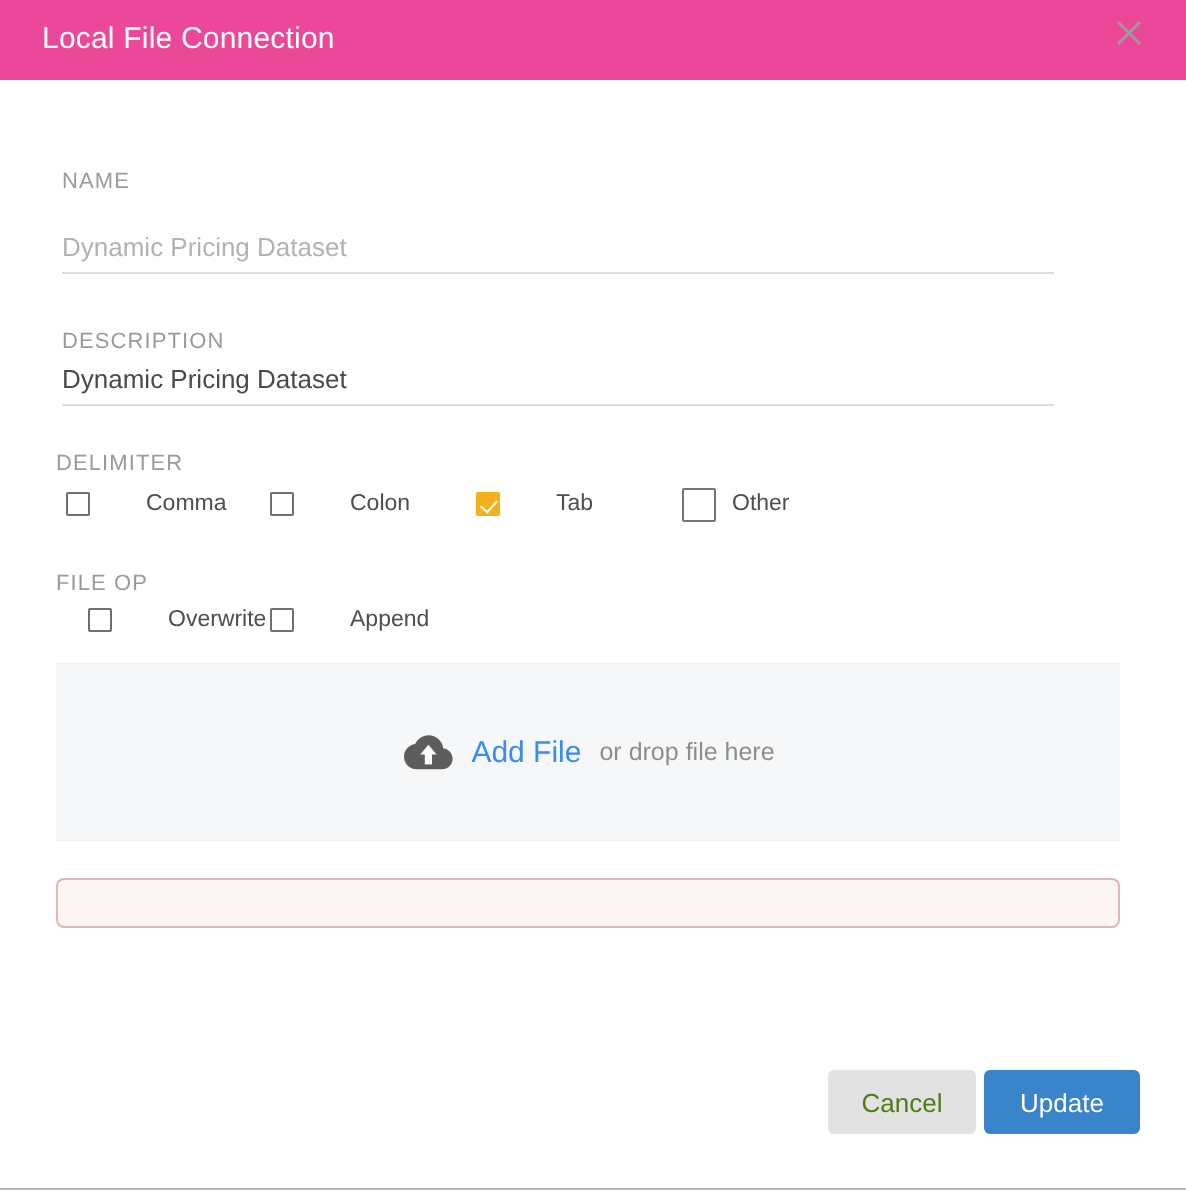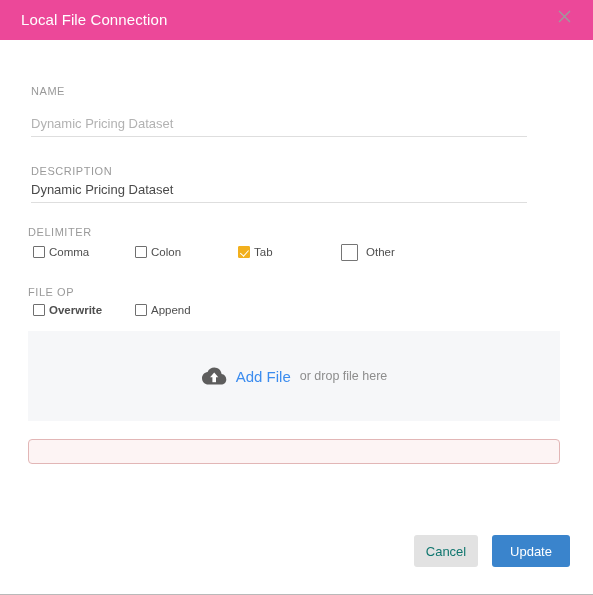--- a/index.html
+++ b/index.html
@@ -135,21 +135,21 @@
     position: absolute;
     left: 3px;
     top: 0.5px;
     width: 3.5px;
     height: 7px;
     border: solid #ffffff;
     border-width: 0 1.8px 1.8px 0;
     transform: rotate(42deg);
   }
   .cb-label {
-    margin-left: 4px;
+    margin-left: 28px;
     font-size: 11.5px;
     color: #4e4e4e;
     white-space: nowrap;
     line-height: 18px;
   }
 
   
   .dropzone {
     position: absolute;
     left: 28px;
@@ -213,23 +213,23 @@
     border: none;
     border-radius: 3px;
     font-family: "Liberation Sans", sans-serif;
     font-size: 13px;
     cursor: pointer;
     padding: 0;
     outline: none;
   }
   .btn-cancel {
     left: 414px;
-    width: 64px;
+    width: 74px;
     background: #e2e2e2;
-    color: #0f766e;
+    color: #4d7c0f;
   }
   .btn-update {
     left: 492px;
     width: 78px;
     background: #3a84cc;
     color: #ffffff;
   }
 </style>
 </head>
 <body>
@@ -268,21 +268,21 @@
         <span class="cb-label">Tab</span>
       </div>
       <div class="check-item" style="left:313px;">
         <span class="cb lg"></span>
         <span class="cb-label" style="margin-left:8px;">Other</span>
       </div>
     </div>
 
     <div class="field-label" style="left:28px; top:246px;">FILE OP</div>
     <div class="check-row" style="left:28px; top:261px; width:300px;">
-      <div class="check-item" style="left:5px;font-weight:bold;">
+      <div class="check-item" style="left:16px;">
         <span class="cb"></span>
         <span class="cb-label">Overwrite</span>
       </div>
       <div class="check-item" style="left:107px;">
         <span class="cb"></span>
         <span class="cb-label">Append</span>
       </div>
     </div>
 
     <div class="dropzone">

